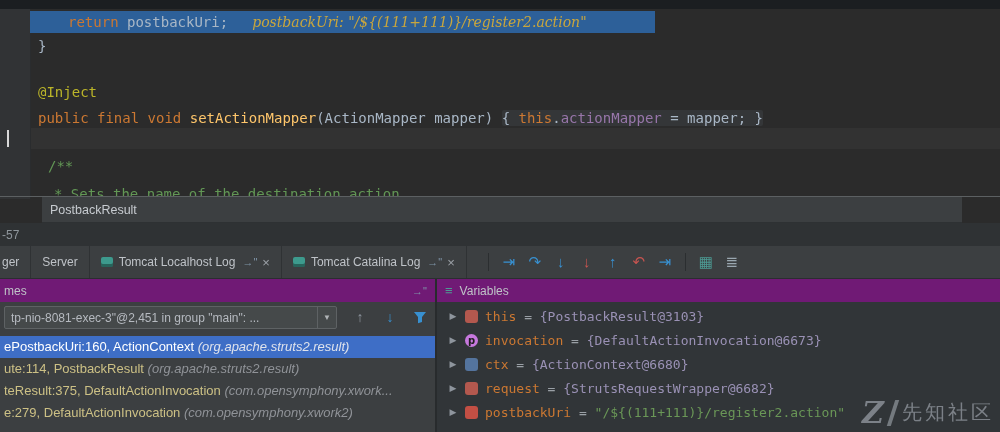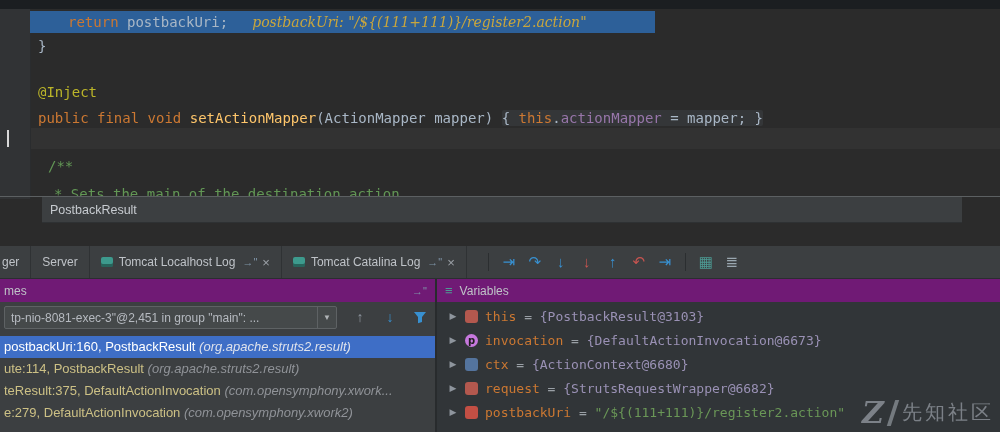--- a/index.html
+++ b/index.html
@@ -131,27 +131,30 @@
   <div class="code-line mono pre" style="left:38px;top:108px;">
     <span class="kw">public final void </span><span class="mname">setActionMapper</span><span class="plain">(</span><span class="plain">ActionMapper</span><span class="plain"> mapper</span><span class="plain">) </span><span class="body-seg"><span class="plain">{ </span><span class="kw">this</span><span class="plain">.</span><span class="field">actionMapper</span><span class="plain"> = </span><span class="plain">mapper</span><span class="plain">; </span><span class="plain">}</span></span>
   </div>
 
   <div class="caret"></div>
 
   <div class="code-line mono pre cmt" style="left:48px;top:156px;">
     <span>/**</span>
   </div>
   <div class="code-line mono pre cmt" style="left:54px;top:184px;">
-    <span>* Sets the main of the destination action</span>
+    <span>* Sets the name of the destination action</span>
   </div>
 
   <div class="splitter-line"></div>
 
   <div class="session-bar">
     <span>PostbackResult</span>
+  </div>
+  <div class="meta-row">
+    <span>-57</span>
   </div>
 
   <div class="tab-bar">
     <div class="tab partial">
       <span>ger</span>
     </div>
     <div class="tab">
       <span>Server</span>
     </div>
     <div class="tab">
@@ -197,21 +200,21 @@
       <span class="arrow">▼</span>
     </div>
     <span class="ftool f-up">↑</span>
     <span class="ftool f-down">↓</span>
     <span class="ftool f-filter">
       <svg width="14" height="14" viewBox="0 0 14 14" style="margin-top:3px;">
         <path d="M1 2h12L9 7v5l-4 1.3V7L1 2z" fill="#3890d0"></path>
       </svg>
     </span>
     <div class="frow selected fr0">
-      <span class="floc">postbackUri:160, PostbackResult </span><span class="fpkg">(org.apache.struts2.result)</span>
+      <span class="floc">ePostbackUri:160, ActionContext </span><span class="fpkg">(org.apache.struts2.result)</span>
     </div>
     <div class="frow fr1">
       <span class="floc">ute:114, PostbackResult </span><span class="fpkg">(org.apache.struts2.result)</span>
     </div>
     <div class="frow fr2">
       <span class="floc">teResult:375, DefaultActionInvocation </span><span class="fpkg">(com.opensymphony.xwork...</span>
     </div>
     <div class="frow fr3">
       <span class="floc">e:279, DefaultActionInvocation </span><span class="fpkg">(com.opensymphony.xwork2)</span>
     </div>

